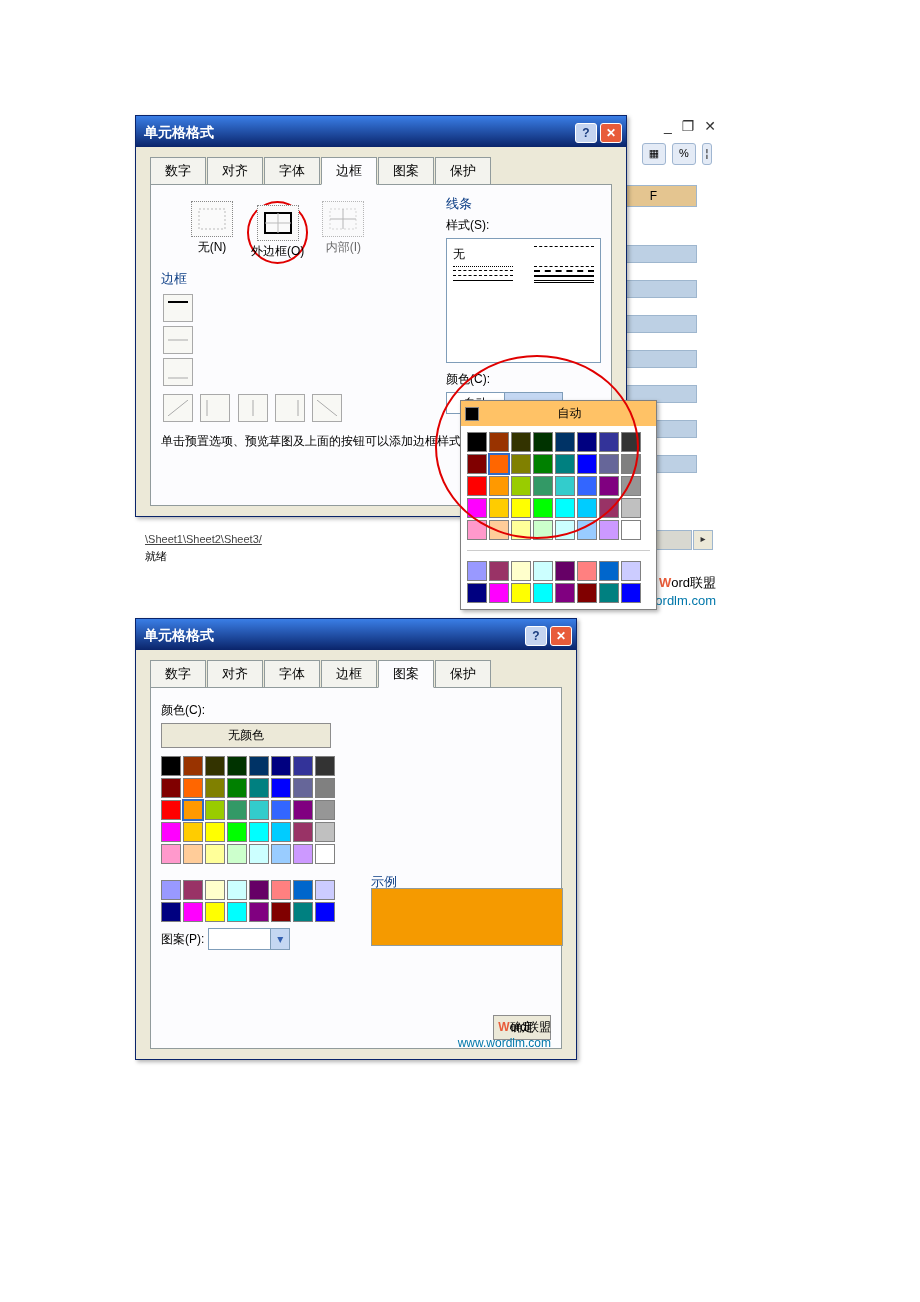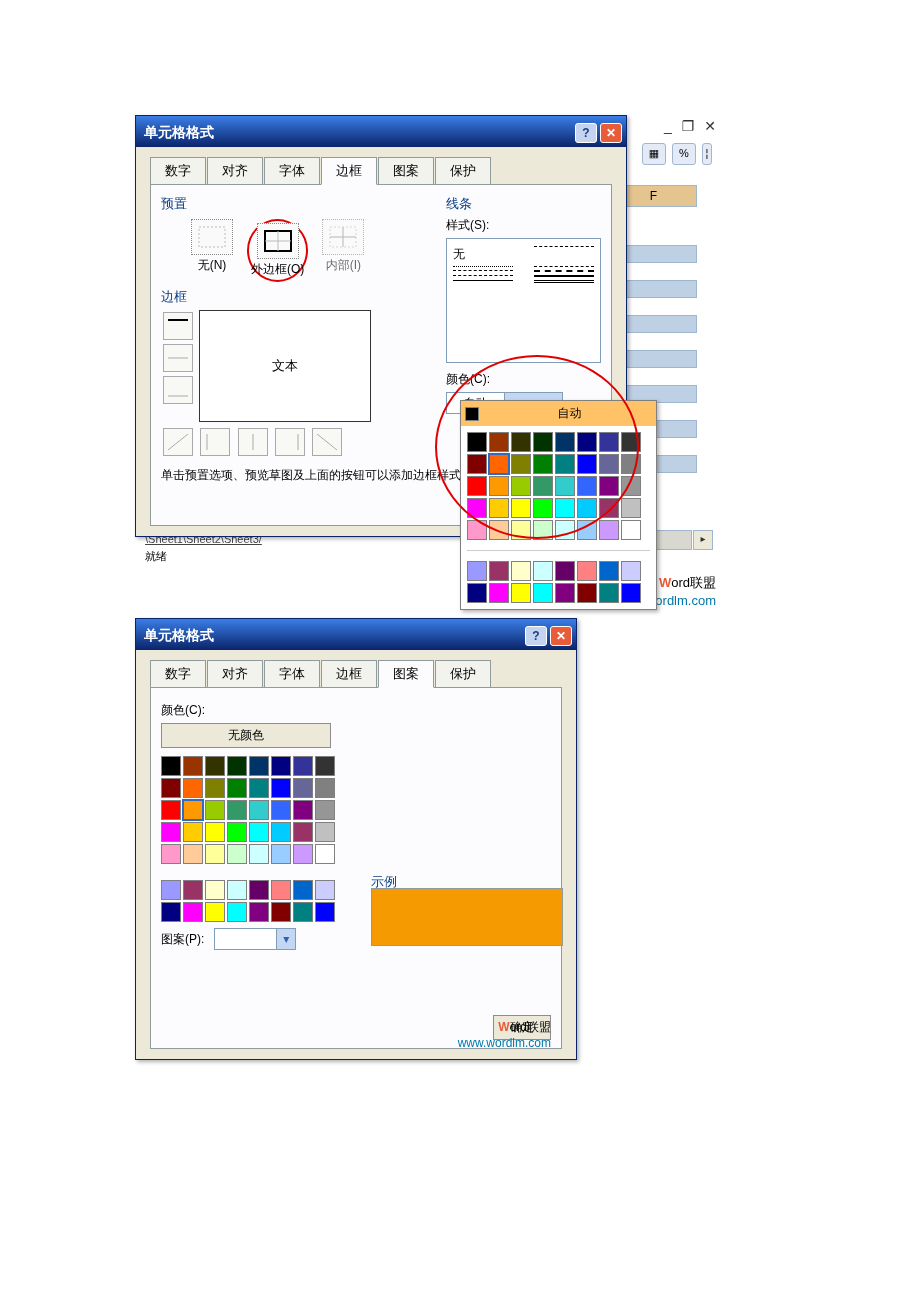--- a/index.html
+++ b/index.html
@@ -74,21 +74,21 @@
 
 
 .fig2{margin-left:135px;margin-top:8px}
 .dlg2{width:440px;border:1px solid #0a246a;background:#ece9d8;box-shadow:2px 2px 4px rgba(0,0,0,.3);position:relative}
 .panel2{background:#fcfcfe;border:1px solid #919b9c;padding:10px;min-height:340px;position:relative}
 .shade-label{color:#0a3c84;font-size:13px}
 .nocolor{width:170px;padding:3px 0;text-align:center;border:1px solid #8d8d8d;background:#ece9d8;font-size:12px;margin:4px 0}
 .pal2{display:grid;grid-template-columns:repeat(8,20px);grid-auto-rows:20px;gap:2px;margin:4px 0}
 .example-label{color:#0a3c84;position:absolute;left:220px;top:185px;font-size:13px}
 .example-box{position:absolute;left:220px;top:200px;width:190px;height:56px;background:#f59a00;border:1px solid #919b9c}
-.patrow{display:flex;align-items:center;gap:10px;margin:6px 0}
+.patrow{display:flex;align-items:center;gap:4px;margin:6px 0}
 .patcombo{width:80px;height:20px;border:1px solid #7f9db9;background:#fff;display:flex}
 .patcombo .fill{flex:1}
 .wm2{position:absolute;right:10px;bottom:-2px;text-align:right;font-size:12px}
 </style>
 </head>
 <body>
 
 <div class="page">
 
 <div class="figure" style="width:587px;height:495px;position:relative">
@@ -129,21 +129,20 @@
     <div class="dlgbody">
       <div class="tabs" id="tabs1">
             <div class="tab">数字</div>
             <div class="tab">对齐</div>
             <div class="tab">字体</div>
             <div class="tab active">边框</div>
             <div class="tab">图案</div>
             <div class="tab">保护</div>
           </div>
       <div class="panel">
-        <div class="fieldset-label">预置</div>
         <div class="preset-box">
           <div class="preset-item">
             <div class="preset-icon">
                   <svg>
                     <rect x="2" y="2" width="26" height="20" fill="none" stroke="#bbb" stroke-dasharray="2 2"></rect>
                   </svg>
                 </div>
             <span>无(N)</span>
           </div>
           <div class="preset-item redcircle">
@@ -180,21 +179,20 @@
                     <svg width="20" height="16">
                       <line x1="0" y1="8" x2="20" y2="8" stroke="#aaa"></line>
                     </svg>
                   </span>
               <span class="edge-icon">
                     <svg width="20" height="16">
                       <line x1="0" y1="14" x2="20" y2="14" stroke="#aaa"></line>
                     </svg>
                   </span>
             </div>
-            <div class="preview-box"><span>文本</span></div>
           </div>
           <div style="margin-left:0;margin-top:4px">
             <span class="edge-icon">
                   <svg width="20" height="16">
                     <line x1="0" y1="16" x2="20" y2="0" stroke="#aaa"></line>
                   </svg>
                 </span>
             <span class="edge-icon">
                   <svg width="20" height="16">
                     <line x1="2" y1="0" x2="2" y2="16" stroke="#aaa"></line>

